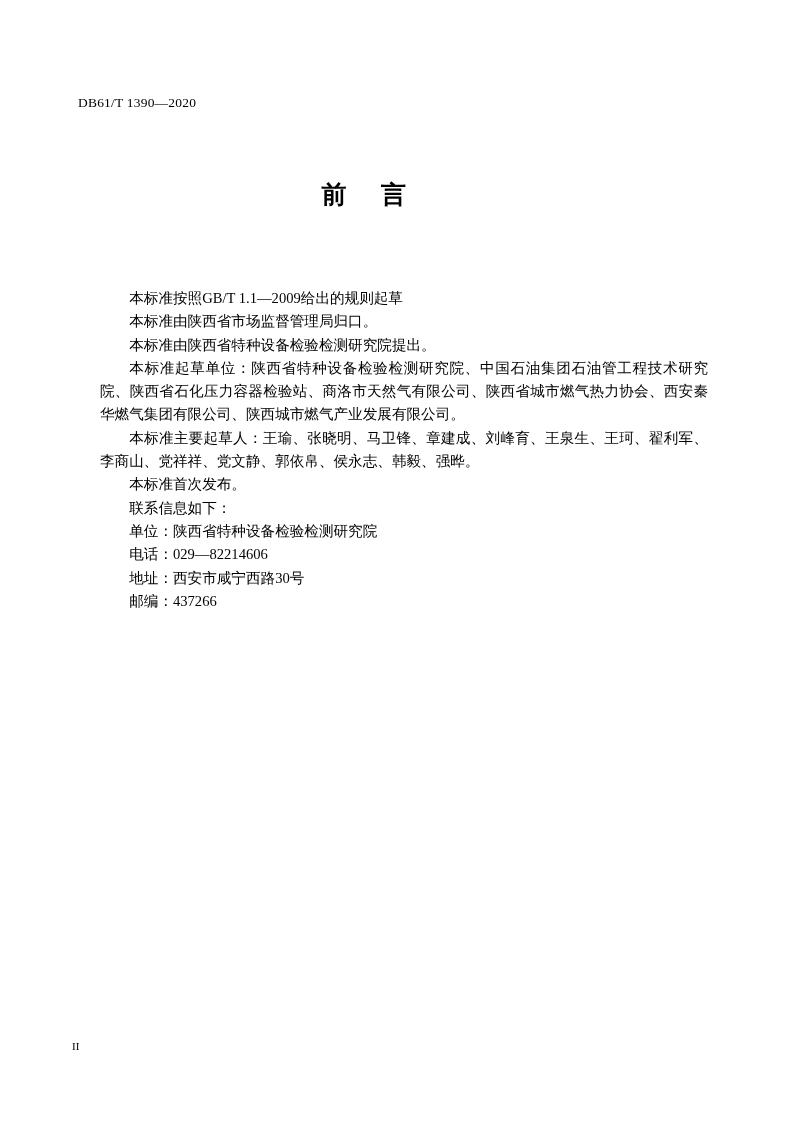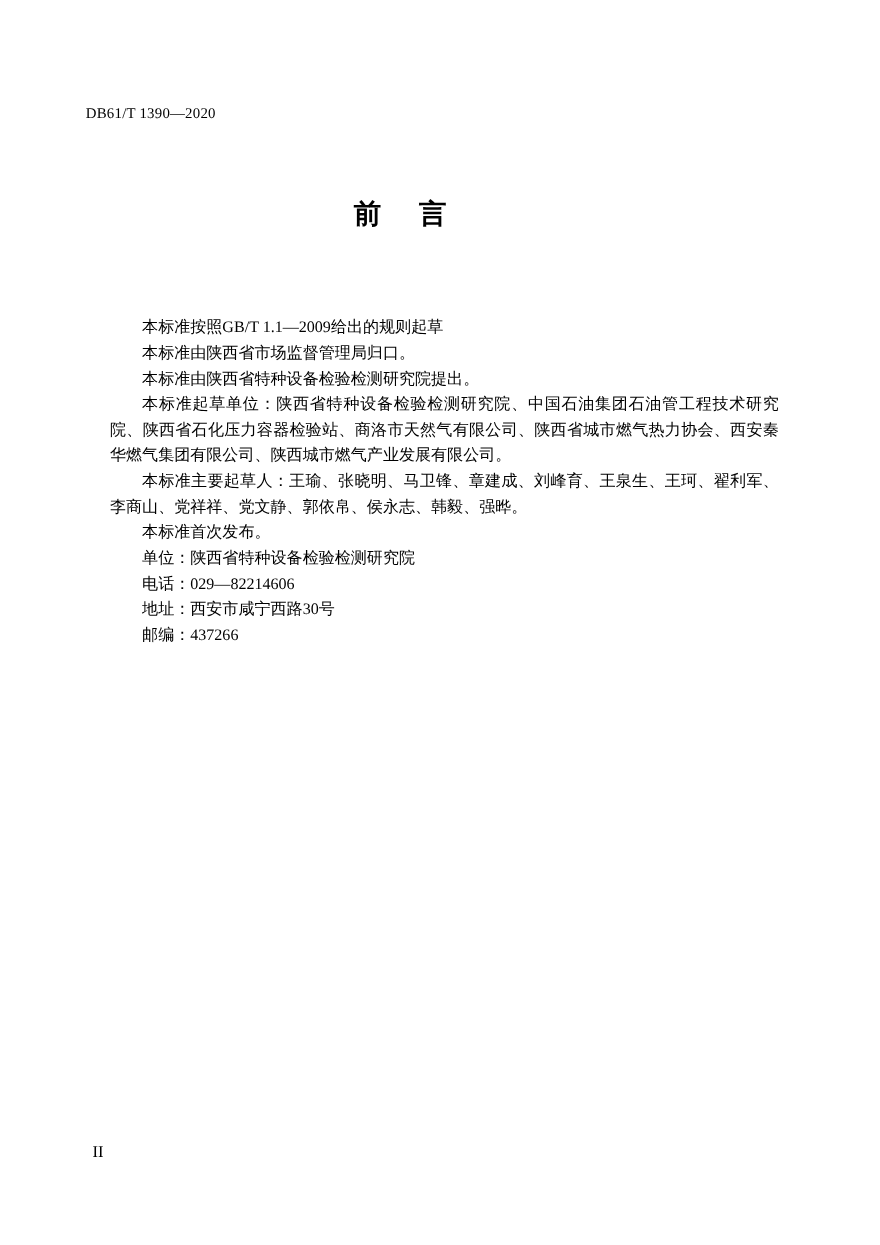--- a/index.html
+++ b/index.html
@@ -59,23 +59,23 @@
     margin: 0;
   }
   .indent {
     text-indent: 2em;
   }
   .contact-line {
     text-indent: 2em;
   }
   .page-num {
     position: absolute;
-    left: 84px;
+    left: 72px;
     top: 1040px;
-    font-size: 15px;
+    font-size: 11px;
     font-family: "Liberation Serif", "DejaVu Serif", serif;
   }
 </style>
 </head>
 <body>
 
 <div class="page">
 
   <div class="header-code">DB61/T 1390—2020</div>
 
@@ -83,20 +83,21 @@
     <span>前</span><span class="gap"></span><span>言</span>
   </div>
 
   <div class="body-block">
     <p class="para indent">本标准按照GB/T 1.1—2009给出的规则起草</p>
     <p class="para indent">本标准由陕西省市场监督管理局归口。</p>
     <p class="para indent">本标准由陕西省特种设备检验检测研究院提出。</p>
     <p class="para indent">本标准起草单位：陕西省特种设备检验检测研究院、中国石油集团石油管工程技术研究院、陕西省石化压力容器检验站、商洛市天然气有限公司、陕西省城市燃气热力协会、西安秦华燃气集团有限公司、陕西城市燃气产业发展有限公司。</p>
     <p class="para indent">本标准主要起草人：王瑜、张晓明、马卫锋、章建成、刘峰育、王泉生、王珂、翟利军、李商山、党祥祥、党文静、郭依帛、侯永志、韩毅、强晔。</p>
     <p class="para indent">本标准首次发布。</p>
+    <p class="para indent">联系信息如下：</p>
     <p class="para contact-line">单位：陕西省特种设备检验检测研究院</p>
     <p class="para contact-line">电话：029—82214606</p>
     <p class="para contact-line">地址：西安市咸宁西路30号</p>
     <p class="para contact-line">邮编：437266</p>
   </div>
 
   <div class="page-num">II</div>
 
 </div>
 

